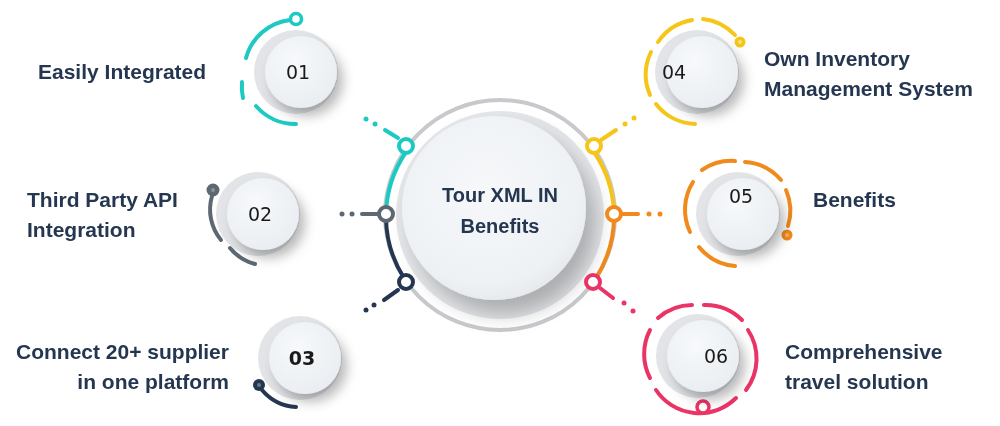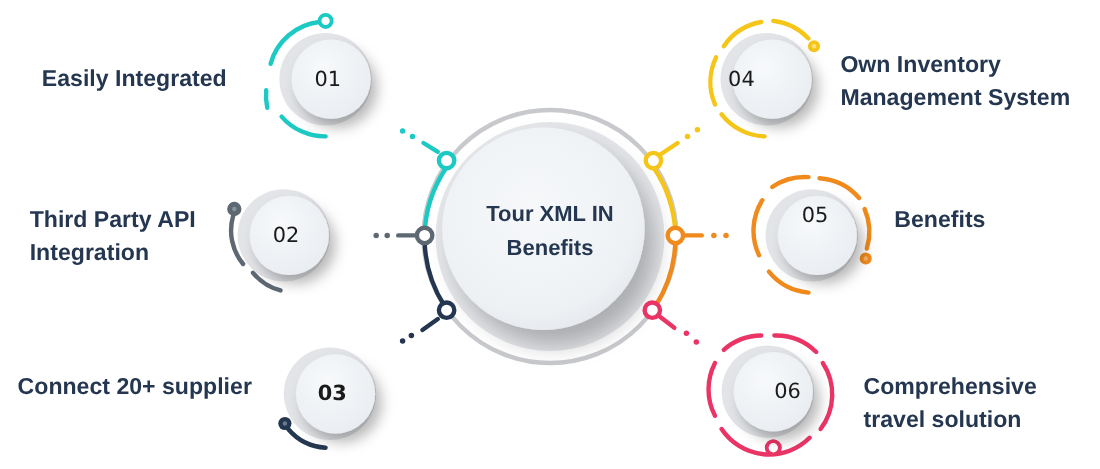--- a/index.html
+++ b/index.html
@@ -168,20 +168,21 @@
 
 <div class="label" style="left:38px; top:57px;text-align:center;">
   <span>Easily Integrated</span>
 </div>
 <div class="label" style="left:27px; top:185px;">
   <span>Third Party API</span>
   <span>Integration</span>
 </div>
 <div class="label" style="left:16px; top:337px;text-align:right;">
   <span>Connect 20+ supplier</span>
+  <span>in one platform</span>
 </div>
 <div class="label" style="left:764px; top:44px;">
   <span>Own Inventory</span>
   <span>Management System</span>
 </div>
 <div class="label" style="left:813px; top:185px;">
   <span>Benefits</span>
 </div>
 <div class="label" style="left:771px; top:337px;margin-left:14px;">
   <span>Comprehensive</span>

